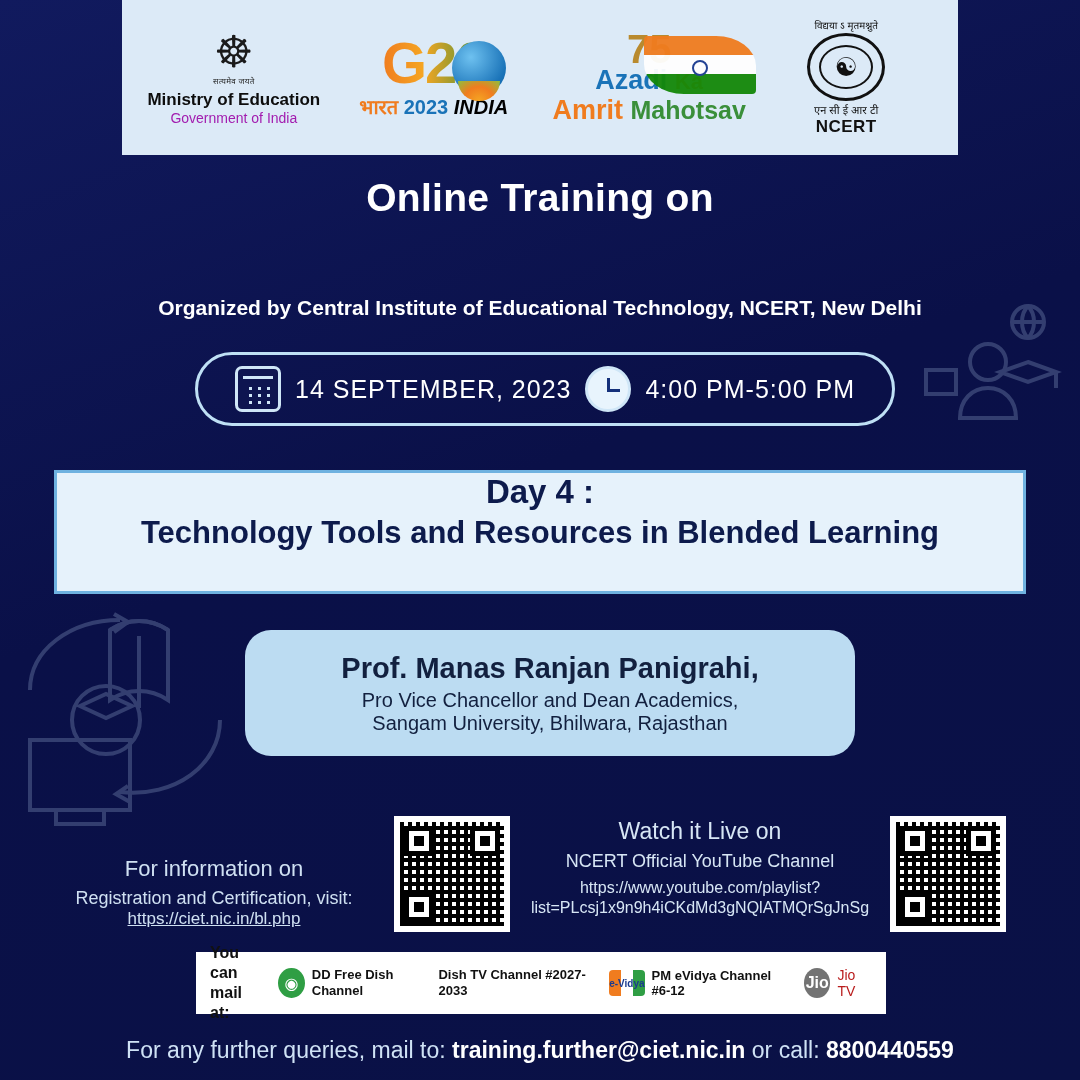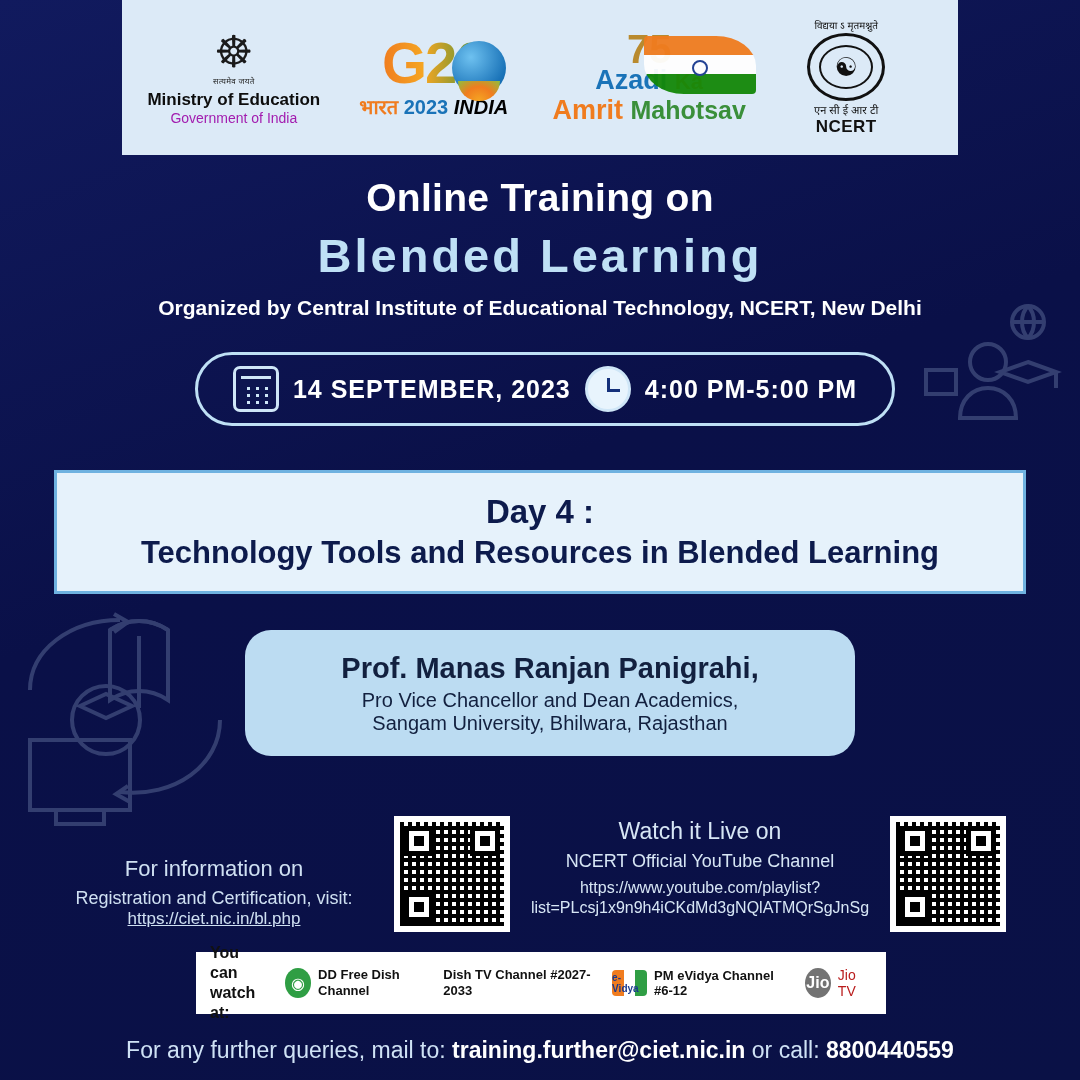--- a/index.html
+++ b/index.html
@@ -78,38 +78,38 @@
   .title-2 { position:absolute; top:228px; left:0; width:1080px; text-align:center;
              color:#bfe0f5; font-size:47px; font-weight:bold; letter-spacing:3px;}
   .organizer { position:absolute; top:296px; left:0; width:1080px; text-align:center;
              color:#ffffff; font-size:21px; font-weight:bold;}
 
   
   .datetime-pill {
     position:absolute; top:352px; left:195px; width:700px; height:74px;
     border:3px solid #bfe0f5; border-radius:38px;
     display:flex; align-items:center; justify-content:center; gap:14px;
-    color:#ffffff; font-size:25px; font-weight:bold; letter-spacing:1px;
+    color:#ffffff; font-size:25px; font-weight:normal; letter-spacing:1px;
   }
   .cal-icon { width:46px; height:46px; border:3px solid #cfe6f7; border-radius:7px;
               position:relative; background:#0e1550; flex:0 0 auto;}
   .cal-icon::before{content:""; position:absolute; left:5px; right:5px; top:7px; height:3px; background:#cfe6f7;}
   .cal-icon::after{content:""; position:absolute; left:8px; top:16px; width:28px; height:20px;
               background:
                 radial-gradient(circle, #cfe6f7 1.6px, transparent 1.8px) 0 0/9px 7px;}
   .clock-icon { width:46px; height:46px; border-radius:50%; border:3px solid #cfe6f7;
               background:#e8f4fd; position:relative; flex:0 0 auto;}
   .clock-icon::before{content:""; position:absolute; left:19px; top:9px; width:3px; height:14px; background:#14307a;}
   .clock-icon::after{content:""; position:absolute; left:20px; top:20px; width:12px; height:3px; background:#14307a;}
 
   
   .day-banner {
     position:absolute; top:470px; left:54px; width:972px; height:124px;
     background:#e6f2fb; border:3px solid #6fb2e0;
-    display:flex; flex-direction:column; align-items:center; justify-content:center;
+    display:flex; flex-direction:column; align-items:center; justify-content:flex-start;
     color:#0d1b4c;
   }
   .day-line1 { font-size:33px; font-weight:bold; }
   .day-line2 { font-size:31px; font-weight:bold; margin-top:4px;}
 
   
   .speaker {
     position:absolute; top:630px; left:245px; width:610px; height:126px;
     background:#bcdcf2; border-radius:26px;
     display:flex; flex-direction:column; align-items:center; justify-content:center;
@@ -236,21 +236,20 @@
     <path d="M100 30c18-12 40-12 58 0v70c-18-12-40-12-58 0z"></path>
     <path d="M158 30c-18-12-40-12-58 0"></path>
     <path d="M129 36v72"></path>
     <circle cx="96" cy="120" r="34"></circle>
     <path d="M70 106l26-12 26 12-26 12z"></path>
     <path d="M20 140h100v70H20z"></path>
     <path d="M46 210h48v14H46z"></path>
   </svg>
 
   <div class="title-1">Online Training on</div>
-  <div class="title-2">Blended Learning</div>
   <div class="organizer">Organized by Central Institute of Educational Technology, NCERT, New Delhi</div>
 
   <div class="datetime-pill">
     <span class="cal-icon"></span>
     <span>14 SEPTEMBER, 2023</span>
     <span class="clock-icon"></span>
     <span>4:00 PM-5:00 PM</span>
   </div>
 
   <div class="day-banner">
@@ -298,21 +297,21 @@
     <span class="qr-eye" style="right:10px;top:10px;">
         <i></i>
       </span>
     <span class="qr-eye" style="left:10px;bottom:10px;">
         <i></i>
       </span>
   </div>
 
   <div class="watch-strip">
     <div class="watch-label">You can
-watch at:</div>
+mail at:</div>
 
     <div class="w-item">
       <span class="w-dd-icon">◉</span>
       <span class="w-dd-text">DD Free Dish Channel</span>
     </div>
     <div class="w-dd-text" style="margin-left:-8px">Dish TV Channel #2027-2033</div>
 
     <div class="w-item">
       <span class="w-ev-icon">e-Vidya</span>
       <span class="w-ev-text">PM eVidya Channel #6-12</span>

